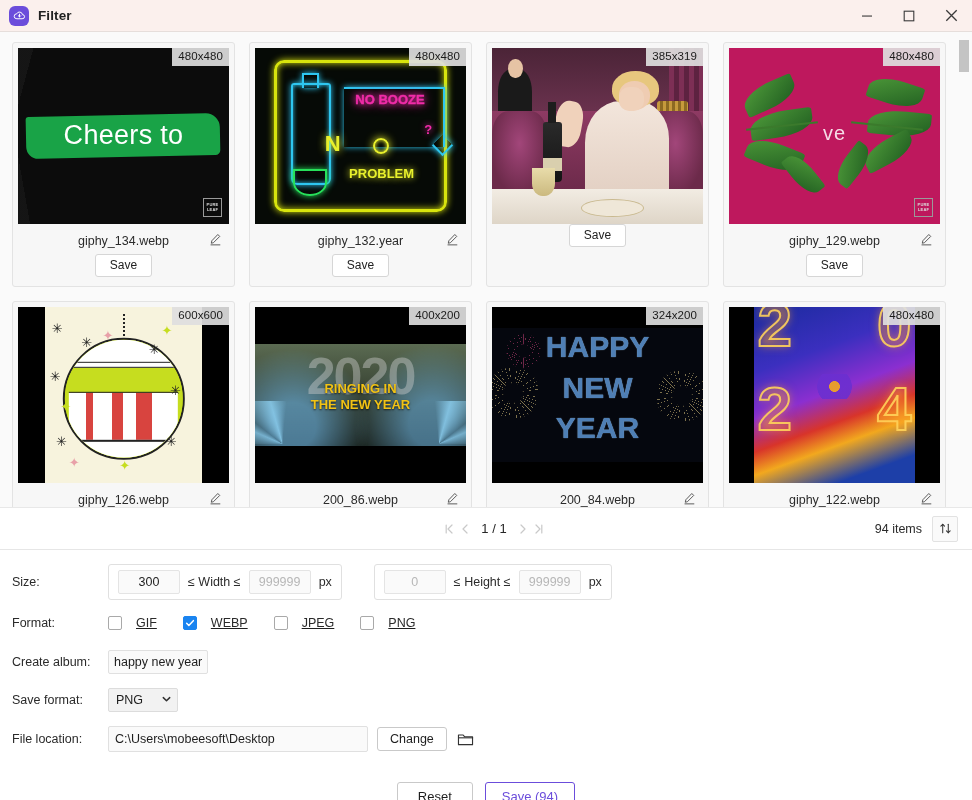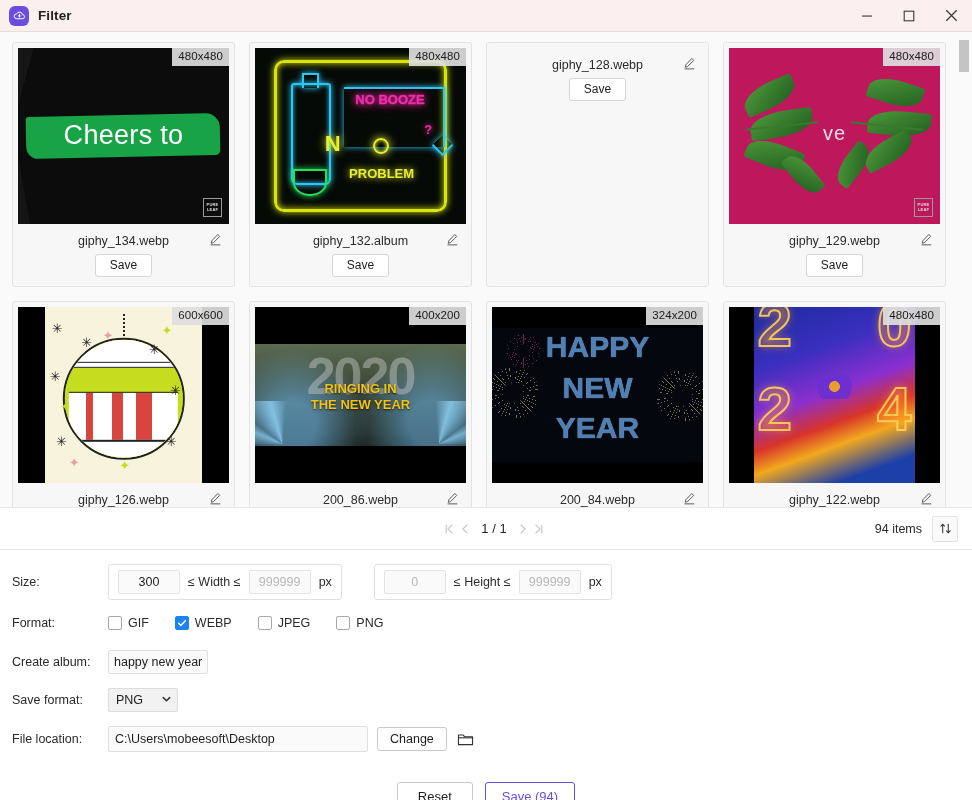--- a/index.html
+++ b/index.html
@@ -141,21 +141,21 @@
     padding: 4px 4px; color: #1e1e1e;
   }
   .num-input::placeholder { color: #b7b7b7; }
   .rlabel { font-size: 12.5px; color: #2b2b2b; white-space: nowrap; }
   .unit { font-size: 12.5px; color: #2b2b2b; }
 
   .size-row { margin-bottom: 16px; }
   .size-row .range-box + .range-box { margin-left: 32px; }
 
   .format-row { margin-bottom: 20px; }
-  .cb-item { display: flex; align-items: center; gap: 6px; margin-right: 26px; }
+  .cb-item { display: flex; align-items: center; gap: 14px; margin-right: 26px; text-decoration: underline; }
   .cb {
     width: 14px; height: 14px; border: 1px solid #a9a9a9; border-radius: 2px; background:#fff;
     display:flex; align-items:center; justify-content:center; flex-shrink:0;
   }
   .cb.checked { background: #1a84f0; border-color: #1a84f0; }
   .cb svg { display:none; }
   .cb.checked svg { display:block; }
   .cb-label { font-size: 12.5px; color: #2a2a2a; }
 
   .text-row { margin-bottom: 14px; }
@@ -532,40 +532,52 @@
             <div class="arrow"></div>
             <div class="nb">NO BOOZE</div>
             <div class="qm">?</div>
             <div class="no2">N</div>
             <div class="sun"></div>
             <div class="prob">PROBLEM</div>
           </div>
           <div class="dim-badge">480x480</div>
         </div>
         <div class="card-meta">
-          <span class="fname">giphy_132.album</span>
+          <span class="fname">giphy_132.year</span>
           <span class="edit-btn">
             <svg width="13" height="13" viewBox="0 0 16 16" fill="none" stroke="#4a4a4a" stroke-width="1.1" stroke-linecap="round">
               <path d="M11.2 2.2 13.2 4.2 5.4 12 2.8 12.6 3.4 10z"></path>
                 <path d="M2.4 14.6h11"></path>
             </svg>
           </span>
         </div>
         <button class="save-btn">Save</button>
       </div>
 
       <div class="card">
-        <div class="card-meta">
-          <span class="fname">giphy_128.webp</span>
-          <span class="edit-btn">
-            <svg width="13" height="13" viewBox="0 0 16 16" fill="none" stroke="#4a4a4a" stroke-width="1.1" stroke-linecap="round">
-              <path d="M11.2 2.2 13.2 4.2 5.4 12 2.8 12.6 3.4 10z"></path>
-                <path d="M2.4 14.6h11"></path>
-            </svg>
-          </span>
+        <div class="thumb-wrap">
+          <div class="thumb t-film">
+            <div class="wall"></div>
+            <div class="curtain"></div>
+            <div class="man"></div>
+            <div class="lamp"></div>
+            <div class="sofa"></div>
+            <div class="dress"></div>
+            <div class="hair"></div>
+            <div class="face"></div>
+            <div class="arm"></div>
+            <div class="bottle">
+                <div class="label2"></div>
+              </div>
+            <div class="hand"></div>
+            <div class="table"></div>
+            <div class="glass"></div>
+            <div class="plate"></div>
+          </div>
+          <div class="dim-badge">385x319</div>
         </div>
         <button class="save-btn">Save</button>
       </div>
 
       <div class="card">
         <div class="thumb-wrap">
           <div class="thumb t-leaf">
             <div class="ghost">ve</div>
             <div class="lf" style="left:6%;  top:20%; width:26%; height:14%; transform:rotate(-24deg);"></div>
             <div class="lf" style="left:10%; top:36%; width:30%; height:15%; transform:rotate(-8deg);"></div>

